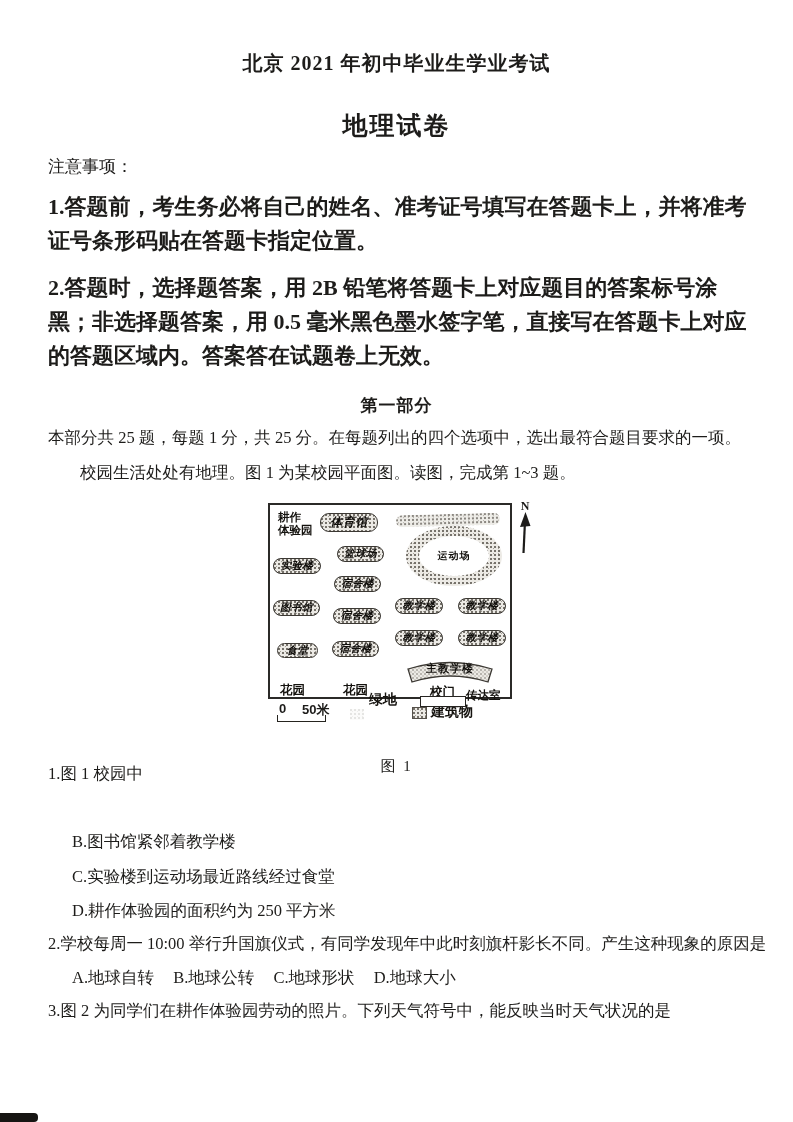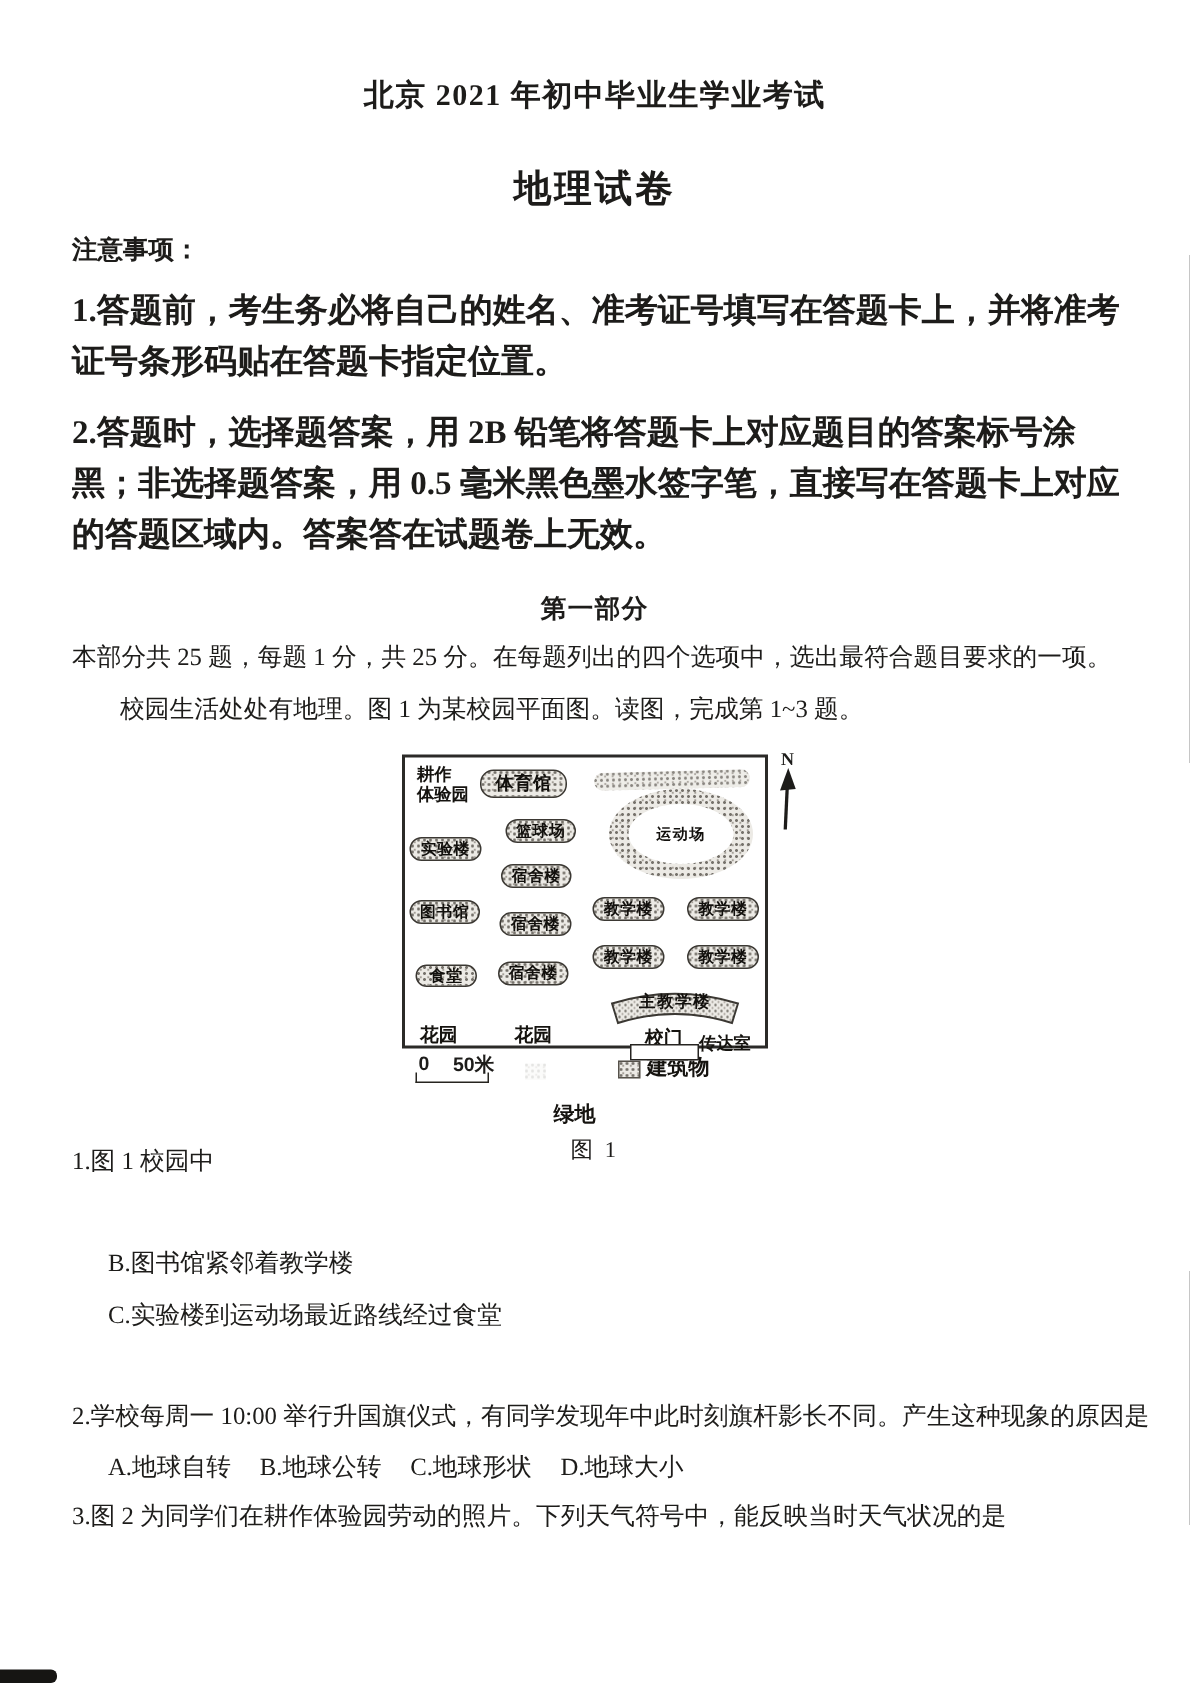--- a/index.html
+++ b/index.html
@@ -7,21 +7,21 @@
     position:relative; width:793px; height:1122px; margin:0 auto;
     background:#ffffff; overflow:hidden;
     font-family:"Liberation Serif","DejaVu Serif",serif;
     color:#1d1c1a;
   }
   .abs { position:absolute; }
   .center { left:0; width:100%; text-align:center; }
 
   .exam-title   { top:50px;  font-size:20px; font-weight:700; letter-spacing:1px; }
   .paper-title  { top:109px; font-size:25px; font-weight:700; letter-spacing:2px; }
-  .notice-head  { left:48px; top:155px; font-size:17px; font-weight:700; }
+  .notice-head  { left:48px; top:155px; font-size:17px; font-weight:400; }
   .notice { left:48px; width:704px; font-size:22px; font-weight:700; line-height:34px; text-align:left; }
   .n1 { top:190px; }  .n2 { top:271px; }  .n3 { top:345px; }
   .section-head { top:394px; font-size:17px; font-weight:700; letter-spacing:1px; }
   .intro { left:48px; top:427px; width:720px; font-size:16.5px; line-height:22px; }
   .lead  { left:80px; top:462px; width:680px; font-size:16.5px; line-height:22px; }
 
   
   .map {
     position:absolute; left:268px; top:503px; width:244px; height:196px;
     border:2px solid #2b2a28; box-sizing:border-box;
@@ -32,21 +32,21 @@
     background-image:
       radial-gradient(circle at 1px 1px, #76726b 0.8px, transparent 1.1px),
       radial-gradient(circle at 2.5px 2.5px, #a49f97 0.7px, transparent 1px);
     background-size:4px 4px, 5px 5px;
   }
   .bld {
     position:absolute; box-sizing:border-box;
     border:1.5px solid #3b3833; border-radius:9px;
     display:flex; align-items:center; justify-content:center;
     font-size:10.5px; font-weight:700; color:#12100d;
-    letter-spacing:0.5px; white-space:nowrap;
+    letter-spacing:0.5px; white-space:nowrap;font-style:italic;
   }
   .b-gym        { left:50px;  top:8px;   width:58px; height:19px; font-size:12px; }
   .b-basket     { left:67px;  top:41px;  width:47px; height:16px; }
   .b-lab        { left:3px;   top:53px;  width:48px; height:16px; }
   .b-dorm1      { left:64px;  top:71px;  width:47px; height:16px; }
   .b-library    { left:3px;   top:95px;  width:47px; height:16px; }
   .b-dorm2      { left:63px;  top:103px; width:48px; height:16px; }
   .b-teach1     { left:125px; top:93px;  width:48px; height:16px; }
   .b-teach2     { left:188px; top:93px;  width:48px; height:16px; }
   .b-teach3     { left:125px; top:125px; width:48px; height:16px; }
@@ -79,21 +79,21 @@
   .scale-zero  { left:279px; top:701px; font-size:13px; font-weight:700;
                  font-family:"Liberation Sans","DejaVu Sans",sans-serif; }
   .scale-dist  { left:302px; top:701px; font-size:13px; font-weight:700;
                  font-family:"Liberation Sans","DejaVu Sans",sans-serif; }
   .scale-bracket { left:277px; top:715px; width:47px; height:6px;
                    border-left:1.5px solid #26241f; border-right:1.5px solid #26241f;
                    border-bottom:1.5px solid #26241f; }
   .legend-label { font-size:14px; font-weight:700; color:#15130f;
                   font-family:"Liberation Sans","DejaVu Sans",sans-serif; }
   .lg-green-sw { left:350px; top:709px; width:14px; height:11px; opacity:.18; }
-  .lg-green    { left:369px; top:734px; }
+  .lg-green    { left:369px; top:691px; }
   .lg-bld-sw   { left:412px; top:707px; width:15px; height:12px; border:1px solid #55514a; box-sizing:border-box; }
   .lg-bld      { left:431px; top:703px; }
   .figcap      { top:757px; font-size:15px; letter-spacing:2px; }
 
   
   .qline { left:48px; width:742px; font-size:16.5px; line-height:22px; }
   .qopt  { left:72px; width:700px; font-size:16.5px; line-height:22px; }
   .q1  { top:763px; }
   .q1a { top:797px; } .q1b { top:831px; } .q1c { top:866px; } .q1d { top:900px; }
   .q2  { top:933px; }
@@ -176,20 +176,21 @@
   <div class="abs stip lg-green-sw"></div>
   <div class="abs legend-label lg-green">绿地</div>
   <div class="abs stip lg-bld-sw"></div>
   <div class="abs legend-label lg-bld">建筑物</div>
 
   <div class="abs center figcap">图 1</div>
 
   <div class="abs qline q1">1.图 1 校园中</div>
   <div class="abs qopt q1b">B.图书馆紧邻着教学楼</div>
   <div class="abs qopt q1c">C.实验楼到运动场最近路线经过食堂</div>
+  <div class="abs qopt q1d">D.耕作体验园的面积约为 250 平方米</div>
 
   <div class="abs qline q2">2.学校每周一 10:00 举行升国旗仪式，有同学发现年中此时刻旗杆影长不同。产生这种现象的原因是</div>
   <div class="abs qopt q2o">
     <span>A.地球自转</span>
     <span>B.地球公转</span>
     <span>C.地球形状</span>
     <span>D.地球大小</span>
   </div>
 
   <div class="abs qline q3">3.图 2 为同学们在耕作体验园劳动的照片。下列天气符号中，能反映当时天气状况的是</div>

